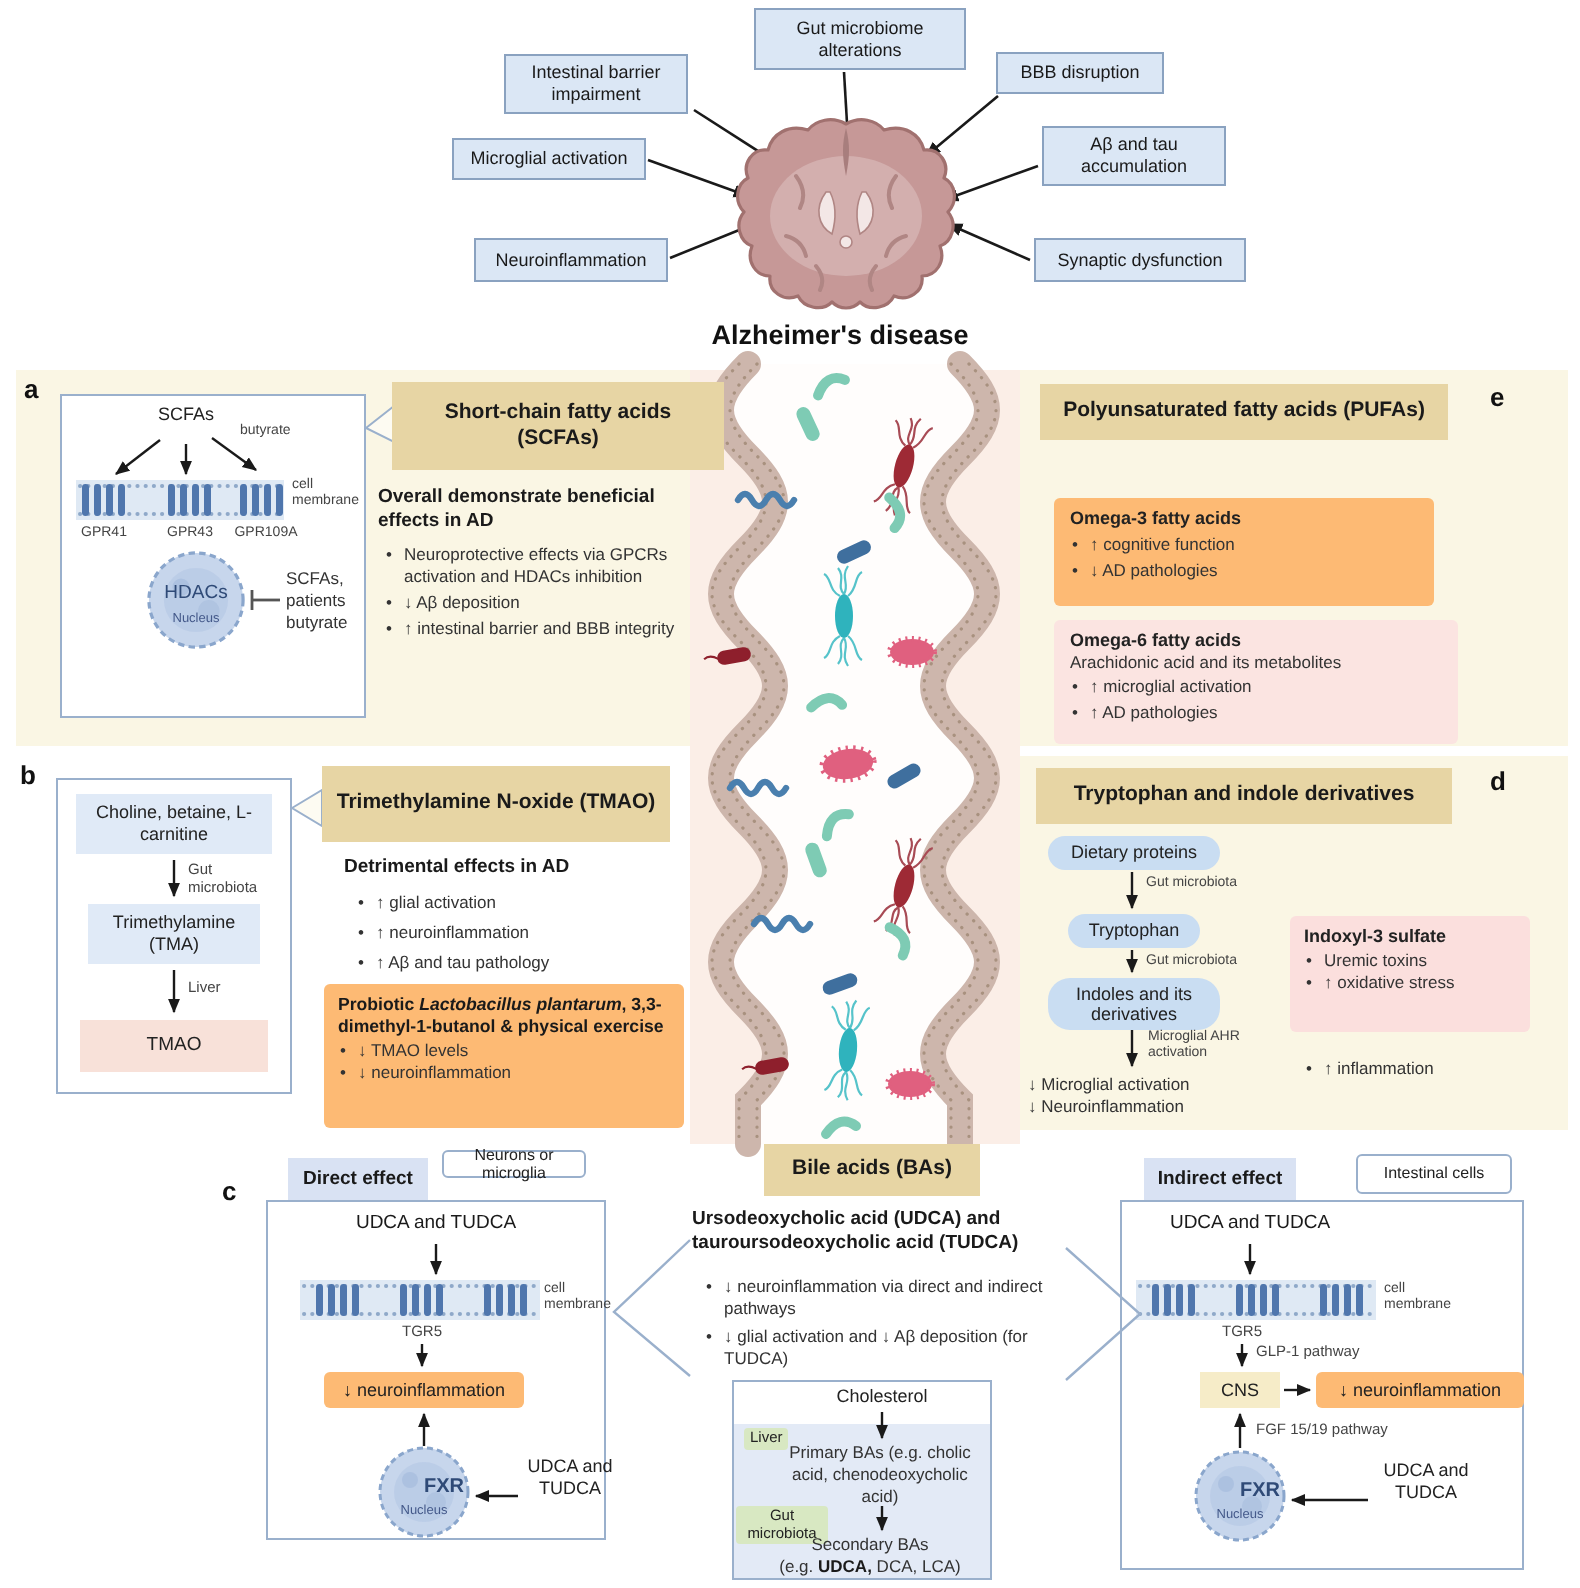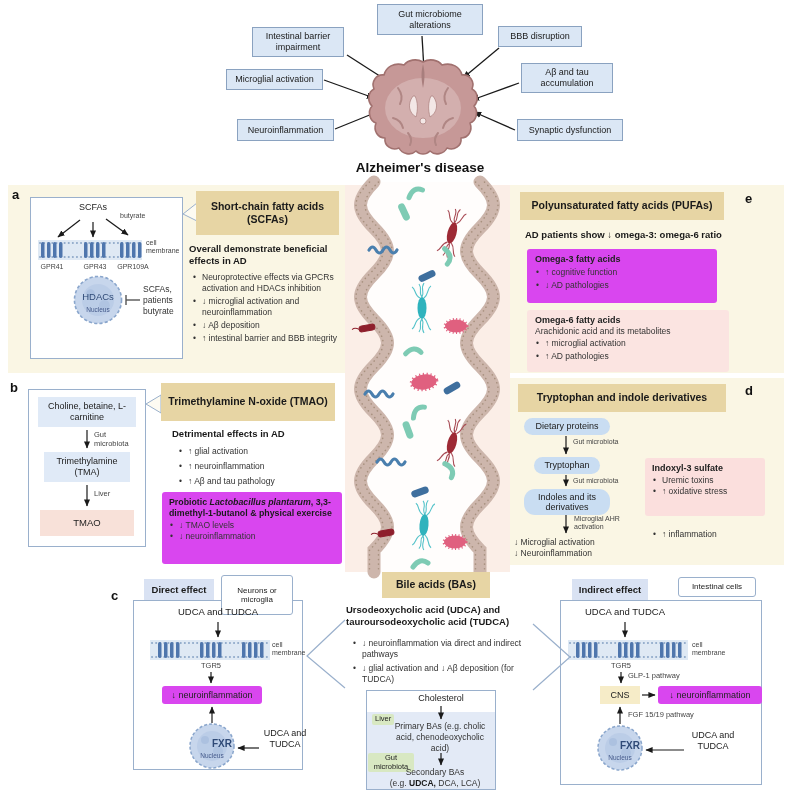--- a/index.html
+++ b/index.html
@@ -23,21 +23,21 @@
   .t8{font-size:8.5px;line-height:1.3;color:#333;}
   .t9{font-size:9px;line-height:1.25;color:#222;}
   .t95{font-size:9.5px;line-height:1.3;color:#1a1a1a;}
   .blt{position:relative;padding-left:10px;margin-bottom:2px;}
   .blt::before{content:"\2022";position:absolute;left:1px;top:0;}
   .ctr{text-align:center;}
   .bluestep{background:#e0eaf7;display:flex;align-items:center;justify-content:center;
             text-align:center;font-size:9px;line-height:1.2;z-index:2;padding:2px;}
   .pill{background:#c9ddf2;border-radius:11px;display:flex;align-items:center;justify-content:center;
         text-align:center;font-size:9px;line-height:1.15;z-index:2;padding:2px 4px;}
-  .gbox{background:#d946ef;border-radius:3px;z-index:2;}
+  .gbox{background:#fdba74;border-radius:3px;z-index:2;}
   .pbox{background:#fbe4e1;border-radius:3px;z-index:2;}
   .lavhdr{background:#d9e2f3;font-weight:bold;font-size:9.5px;display:flex;align-items:center;
           justify-content:center;z-index:2;color:#1a1a1a;}
   .whtbox{background:#fff;border:1px solid #9ab0cc;font-size:8px;line-height:1.15;display:flex;
           align-items:center;justify-content:center;text-align:center;z-index:2;border-radius:3px;}
   .glabel{background:#d8e8c2;font-size:7.5px;line-height:1.15;text-align:center;padding:1px 3px;
           z-index:2;border-radius:2px;}
   .fxrlbl{font-weight:bold;font-size:10px;color:#2f4a77;text-align:right;line-height:1.1;}
   .nuclbl{font-size:6.5px;color:#44598a;text-align:center;}
 </style>
@@ -231,32 +231,30 @@
   <div class="abs letter" style="left:12px;top:187px;">a</div>
   <div class="abs z2 ctr t9" style="left:63px;top:202px;width:60px;">SCFAs</div>
   <div class="abs z2 t7" style="left:120px;top:212px;width:36px;">butyrate</div>
   <div class="abs z2 t7" style="left:146px;top:239px;width:34px;">cell membrane</div>
   <div class="abs z2 t7 ctr" style="left:34px;top:263px;width:36px;">GPR41</div>
   <div class="abs z2 t7 ctr" style="left:77px;top:263px;width:36px;">GPR43</div>
   <div class="abs z2 t7 ctr" style="left:112px;top:263px;width:42px;">GPR109A</div>
   <div class="abs z2 ctr" style="left:73px;top:291px;width:50px;font-size:9.5px;color:#2f4a77;">HDACs</div>
   <div class="abs z2 nuclbl" style="left:76px;top:306px;width:44px;">Nucleus</div>
   <div class="abs z2 t8" style="left:143px;top:284px;width:42px;">SCFAs, patients butyrate</div>
-  <div class="abs tan" style="left:196px;top:191px;width:143px;height:44px;">Short-chain fatty acids (SCFAs)</div>
+  <div class="abs tan" style="left:196px;top:191px;width:166px;height:44px;">Short-chain fatty acids (SCFAs)</div>
   <div class="abs z2 t95 bold" style="left:189px;top:243px;width:150px;">Overall demonstrate beneficial effects in AD</div>
   <div class="abs z2 t8" style="left:192px;top:272px;width:148px;">
     <div class="blt">Neuroprotective effects via GPCRs activation and HDACs inhibition</div>
-    <div class="blt">↓ microglial activation and neuroinflammation</div>
     <div class="blt">↓ Aβ deposition</div>
     <div class="blt">↑ intestinal barrier and BBB integrity</div>
   </div>
 
   <div class="abs letter" style="left:745px;top:191px;">e</div>
   <div class="abs tan" style="left:520px;top:192px;width:204px;height:28px;">Polyunsaturated fatty acids (PUFAs)</div>
-  <div class="abs z2 t95 bold" style="left:525px;top:229px;width:250px;">AD patients show ↓ omega-3: omega-6 ratio</div>
   <div class="abs gbox" style="left:527px;top:249px;width:190px;height:54px;padding:5px 8px;">
     <div class="t9 bold">Omega-3 fatty acids</div>
     <div class="t8" style="margin-top:2px;">
       <div class="blt">↑ cognitive function</div>
       <div class="blt">↓ AD pathologies</div>
     </div>
   </div>
   <div class="abs pbox" style="left:527px;top:310px;width:202px;height:62px;padding:5px 8px;">
     <div class="t9 bold">Omega-6 fatty acids</div>
     <div class="t8">Arachidonic acid and its metabolites</div>
@@ -304,21 +302,21 @@
     <div class="t8" style="margin-top:1px;">
       <div class="blt" style="margin-bottom:0;">Uremic toxins</div>
       <div class="blt" style="margin-bottom:0;">↑ oxidative stress</div>
       <div class="blt" style="margin-bottom:0;margin-top:32px;">↑ inflammation</div>
     </div>
   </div>
 
   <div class="abs letter" style="left:111px;top:588px;">c</div>
 
   <div class="abs lavhdr" style="left:144px;top:579px;width:70px;height:21px;">Direct effect</div>
-  <div class="abs whtbox" style="left:221px;top:575px;width:72px;height:40px;">Neurons or microglia</div>
+  <div class="abs whtbox" style="left:221px;top:575px;width:72px;height:14px;">Neurons or microglia</div>
   <div class="abs z2 t95 ctr" style="left:168px;top:606px;width:100px;">UDCA and TUDCA</div>
   <div class="abs z2 t75 ctr" style="left:196px;top:661px;width:30px;">TGR5</div>
   <div class="abs z2 t7" style="left:272px;top:641px;width:32px;">cell membrane</div>
   <div class="abs gbox ctr" style="left:162px;top:686px;width:100px;height:18px;font-size:9px;line-height:18px;">↓ neuroinflammation</div>
   <div class="abs z2 fxrlbl" style="left:192px;top:738px;width:40px;">FXR</div>
   <div class="abs z2 nuclbl" style="left:190px;top:752px;width:44px;">Nucleus</div>
   <div class="abs z2 t9 ctr" style="left:262px;top:728px;width:46px;">UDCA and TUDCA</div>
 
   <div class="abs tan" style="left:382px;top:572px;width:108px;height:26px;">Bile acids (BAs)</div>
   <div class="abs z2 t95 bold" style="left:346px;top:604px;width:190px;">Ursodeoxycholic acid (UDCA) and tauroursodeoxycholic acid (TUDCA)</div>

